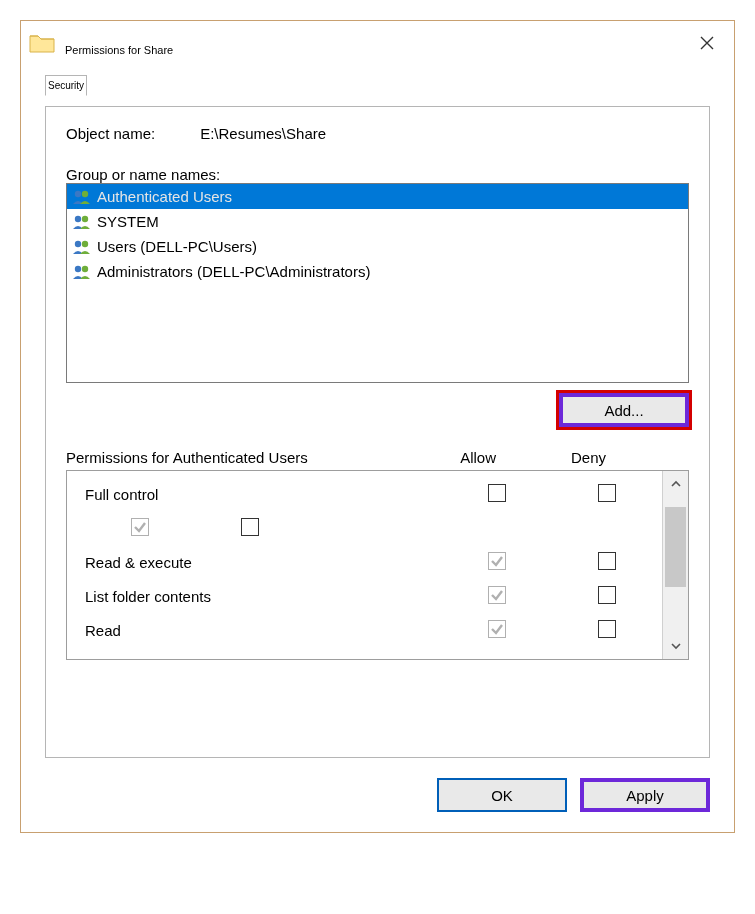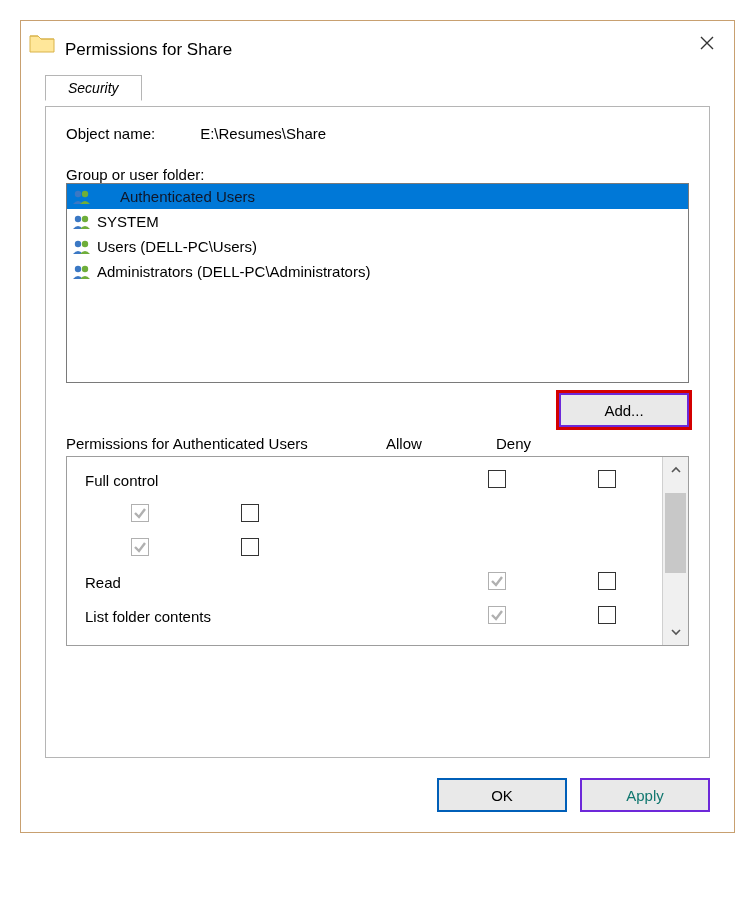--- a/index.html
+++ b/index.html
@@ -22,21 +22,21 @@
     align-items: center;
     padding: 8px 10px 8px 8px;
     height: 44px;
   }
   .titlebar .folder-icon {
     width: 26px; height: 22px;
     margin-right: 10px;
   }
   .titlebar .title {
     flex: 1;
-    font-size: 17px;
+    font-size: 11px;
     margin-top: 14px;
   }
   .titlebar .close {
     width: 34px; height: 28px;
     display:flex; align-items:center; justify-content:center;
     cursor: pointer;
   }
   .body-area {
     padding: 10px 24px 8px 24px;
   }
@@ -44,25 +44,24 @@
   .tabstrip {
     position: relative;
     height: 32px;
   }
   .tab {
     position: absolute;
     top: 0; left: 0;
     border: 1px solid #b5b5b5;
     border-bottom: 1px solid #fff;
     background: #fff;
-    padding: 4px 22px;
-    font-size: 14px;
+    padding: 4px 2px;
+    font-size: 10px;
     z-index: 2;
     cursor: pointer;
-    font-style: italic;
   }
   .tabpanel {
     border: 1px solid #b5b5b5;
     margin-top: -1px;
     padding: 18px 20px 26px 20px;
     position: relative;
     z-index: 1;
     height: 652px;
   }
   .row { margin-bottom: 14px; }
@@ -76,62 +75,61 @@
   }
   .list-item {
     display:flex;
     align-items:center;
     padding: 1px 6px 1px 4px;
     height: 25px;
     cursor: pointer;
   }
   .list-item.selected {
     background: #0078d7;
-    color: #0f172a;
-    gap: 23px;
+    color: #e5e5e5;
   }
   .users-icon { width:22px; height:18px; margin-right:4px; flex-shrink:0; }
   .btnrow {
     display:flex;
     justify-content:flex-end;
     gap: 14px;
     margin-top: 10px;
     margin-bottom: 6px;
   }
   .btn {
     min-width: 130px;
     height: 34px;
-    border: 2px solid #6d28d9;
+    border: 4px solid #6d28d9;
     background: #e9e9e9;
     font-size: 15px;
     font-family: inherit;
     cursor: pointer;
     padding: 0 10px;
   }
   .btn.highlighted {
     outline: 3px solid #d40000;
     outline-offset: 0;
   }
   .btn.primary {
     border: 2px solid #005fb8;
     background: #e9e9e9;
   }
   .btn.disabled {
-    color: #0f766e;
+    color: #000000;
     cursor: default;
   }
   .perm-header {
     display:flex;
     align-items:flex-end;
     margin-top: 8px;
   }
-  .perm-header .perm-title { flex:1; max-width: 320px; }
+  .perm-header .perm-title { flex:1; max-width: 320px; margin-top: 14px; }
   .perm-header .colh {
     width: 110px;
-    text-align: left;
+    text-align: right;
   }
   .perm-box-wrap {
     display:flex;
     border: 1px solid #9d9d9d;
     height: 190px;
     margin-top: 4px;
   }
   .perm-box {
     flex:1;
     overflow: hidden;
@@ -219,21 +217,21 @@
       <div class="tab">Security</div>
     </div>
 
     <div class="tabpanel">
 
       <div class="row">
         <span class="obj-label">Object name:</span>
         <span>E:\Resumes\Share</span>
       </div>
 
-      <div style="margin-top:24px;">Group or user folder:</div>
+      <div style="margin-top:24px;">Group or name names:</div>
 
       <div class="listbox" id="group-list">
           <div class="list-item selected">
             <svg viewBox="0 0 22 18" class="users-icon">
               <circle cx="7" cy="6" r="3.2" fill="#3b78c4"></circle>
               <path d="M2 16 q5 -6 10 0 z" fill="#3b78c4"></path>
               <circle cx="14" cy="6" r="3.2" fill="#6fae3a"></circle>
               <path d="M9 16 q5 -6 10 0 z" fill="#6fae3a"></path>
             </svg>
             <span>Authenticated Users</span>
@@ -285,34 +283,35 @@
               <span class="cb"><span class="checkbox "></span></span>
               <span class="cb"><span class="checkbox "></span></span>
             </div>
             <div class="perm-row">
               <span class="cb"><span class="checkbox checked-disabled"><svg viewBox="0 0 14 14">
                     <path d="M2 7 L6 11 L12 3"></path>
                   </svg></span></span>
               <span class="cb"><span class="checkbox "></span></span>
             </div>
             <div class="perm-row">
+              <span class="pname">Read &amp; execute</span>
               <span class="cb"><span class="checkbox checked-disabled"><svg viewBox="0 0 14 14">
                     <path d="M2 7 L6 11 L12 3"></path>
                   </svg></span></span>
               <span class="cb"><span class="checkbox "></span></span>
             </div>
             <div class="perm-row">
-              <span class="pname">Read</span>
+              <span class="pname">List folder contents</span>
               <span class="cb"><span class="checkbox checked-disabled"><svg viewBox="0 0 14 14">
                     <path d="M2 7 L6 11 L12 3"></path>
                   </svg></span></span>
               <span class="cb"><span class="checkbox "></span></span>
             </div>
             <div class="perm-row">
-              <span class="pname">List folder contents</span>
+              <span class="pname">Read</span>
               <span class="cb"><span class="checkbox checked-disabled"><svg viewBox="0 0 14 14">
                     <path d="M2 7 L6 11 L12 3"></path>
                   </svg></span></span>
               <span class="cb"><span class="checkbox "></span></span>
             </div>
           </div>
         <div class="scrollbar">
           <div class="arrow">
             <svg width="12" height="12" viewBox="0 0 12 12">
                 <path d="M2 8 L6 4 L10 8" fill="none" stroke="#555" stroke-width="1.6"></path>

